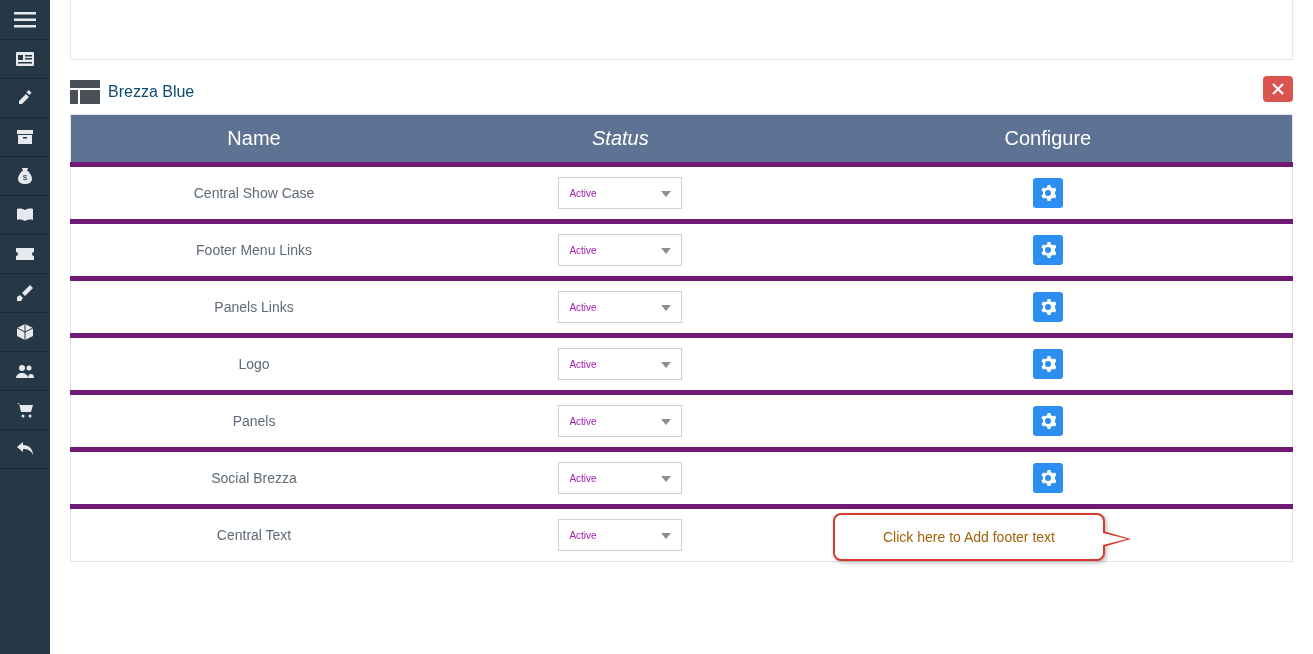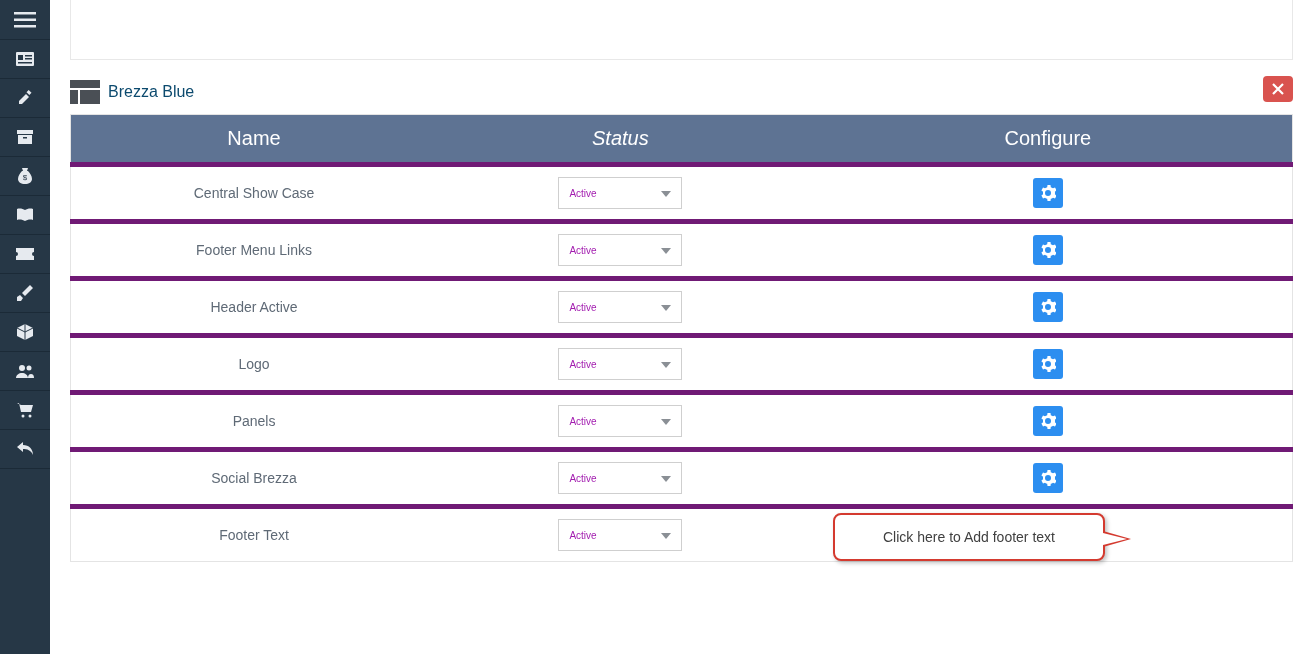--- a/index.html
+++ b/index.html
@@ -123,21 +123,21 @@
     display:inline-flex; align-items:center; justify-content:center;
     cursor:pointer;
   }
   .gear-btn svg { fill:#fff; }
 
   .callout {
     position: absolute;
     border: 2px solid #d43a2f;
     border-radius: 8px;
     background: #fff;
-    color: #404040;
+    color: #a16207;
     font-size: 14px;
     display:flex; align-items:center; justify-content:center;
     box-shadow: 2px 2px 4px rgba(0,0,0,0.25);
     pointer-events:none;
   }
   .callout-arrow {
     position:absolute;
     width:0; height:0;
     border-top: 8px solid transparent;
     border-bottom: 8px solid transparent;
@@ -282,21 +282,21 @@
                     <path d="M0 0l5 6 5-6z" fill="#8a8f95"></path>
                   </svg></span>
               </div></td>
             <td><div class="gear-btn">
                 <svg width="16" height="16" viewBox="0 0 16 16">
                   <path d="M8 5a3 3 0 100 6 3 3 0 000-6zm7 3c0 .5 0 .9-.1 1.3l1.7 1.3-1.6 2.8-2-.7c-.7.5-1.4.9-2.2 1.1l-.3 2.1H7.5l-.3-2.1c-.8-.2-1.5-.6-2.2-1.1l-2 .7-1.6-2.8 1.7-1.3C3 8.9 3 8.5 3 8s0-.9.1-1.3L1.4 5.4 3 2.6l2 .7c.7-.5 1.4-.9 2.2-1.1L7.5.1h3l.3 2.1c.8.2 1.5.6 2.2 1.1l2-.7 1.6 2.8-1.7 1.3c.1.4.1.8.1 1.3z"></path>
                 </svg>
               </div></td>
           </tr>
           <tr>
-            <td>Header Active</td>
+            <td>Panels Links</td>
             <td><div class="status-select">
                 <span>Active</span>
                 <span class="chev"><svg width="10" height="6" viewBox="0 0 10 6">
                     <path d="M0 0l5 6 5-6z" fill="#8a8f95"></path>
                   </svg></span>
               </div></td>
             <td><div class="gear-btn">
                 <svg width="16" height="16" viewBox="0 0 16 16">
                   <path d="M8 5a3 3 0 100 6 3 3 0 000-6zm7 3c0 .5 0 .9-.1 1.3l1.7 1.3-1.6 2.8-2-.7c-.7.5-1.4.9-2.2 1.1l-.3 2.1H7.5l-.3-2.1c-.8-.2-1.5-.6-2.2-1.1l-2 .7-1.6-2.8 1.7-1.3C3 8.9 3 8.5 3 8s0-.9.1-1.3L1.4 5.4 3 2.6l2 .7c.7-.5 1.4-.9 2.2-1.1L7.5.1h3l.3 2.1c.8.2 1.5.6 2.2 1.1l2-.7 1.6 2.8-1.7 1.3c.1.4.1.8.1 1.3z"></path>
                 </svg>
@@ -338,21 +338,21 @@
                     <path d="M0 0l5 6 5-6z" fill="#8a8f95"></path>
                   </svg></span>
               </div></td>
             <td><div class="gear-btn">
                 <svg width="16" height="16" viewBox="0 0 16 16">
                   <path d="M8 5a3 3 0 100 6 3 3 0 000-6zm7 3c0 .5 0 .9-.1 1.3l1.7 1.3-1.6 2.8-2-.7c-.7.5-1.4.9-2.2 1.1l-.3 2.1H7.5l-.3-2.1c-.8-.2-1.5-.6-2.2-1.1l-2 .7-1.6-2.8 1.7-1.3C3 8.9 3 8.5 3 8s0-.9.1-1.3L1.4 5.4 3 2.6l2 .7c.7-.5 1.4-.9 2.2-1.1L7.5.1h3l.3 2.1c.8.2 1.5.6 2.2 1.1l2-.7 1.6 2.8-1.7 1.3c.1.4.1.8.1 1.3z"></path>
                 </svg>
               </div></td>
           </tr>
           <tr>
-            <td>Footer Text</td>
+            <td>Central Text</td>
             <td><div class="status-select">
                 <span>Active</span>
                 <span class="chev"><svg width="10" height="6" viewBox="0 0 10 6">
                     <path d="M0 0l5 6 5-6z" fill="#8a8f95"></path>
                   </svg></span>
               </div></td>
             <td><div class="gear-btn">
                 <svg width="16" height="16" viewBox="0 0 16 16">
                   <path d="M8 5a3 3 0 100 6 3 3 0 000-6zm7 3c0 .5 0 .9-.1 1.3l1.7 1.3-1.6 2.8-2-.7c-.7.5-1.4.9-2.2 1.1l-.3 2.1H7.5l-.3-2.1c-.8-.2-1.5-.6-2.2-1.1l-2 .7-1.6-2.8 1.7-1.3C3 8.9 3 8.5 3 8s0-.9.1-1.3L1.4 5.4 3 2.6l2 .7c.7-.5 1.4-.9 2.2-1.1L7.5.1h3l.3 2.1c.8.2 1.5.6 2.2 1.1l2-.7 1.6 2.8-1.7 1.3c.1.4.1.8.1 1.3z"></path>
                 </svg>

